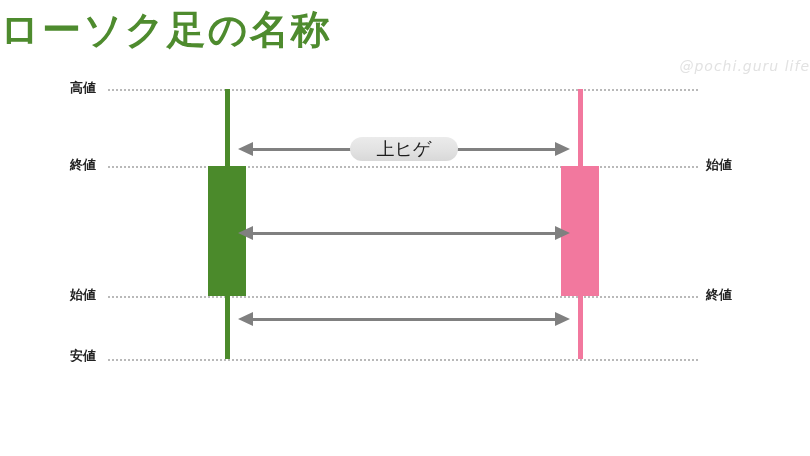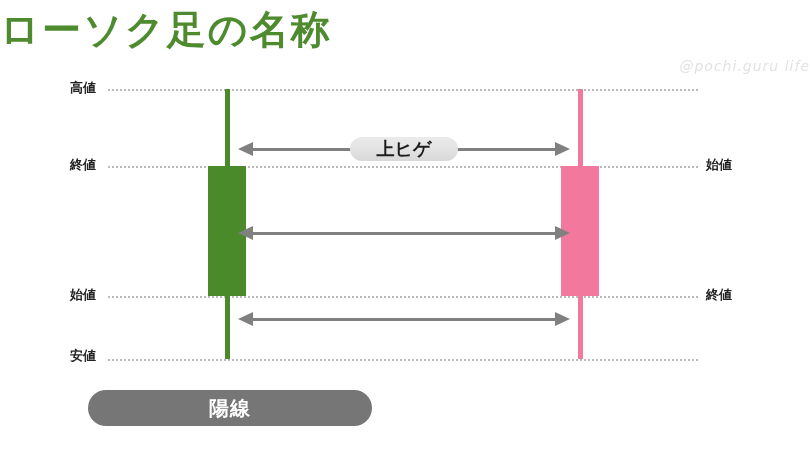--- a/index.html
+++ b/index.html
@@ -118,21 +118,21 @@
   }
   .pill {
     position: relative;
     z-index: 2;
     min-width: 108px;
     padding: 0 22px;
     border-radius: 22px;
     background: linear-gradient(180deg, #ebebeb 0%, #e2e2e2 55%, #d8d8d8 100%);
     color: #1c1c1c;
     font-size: 18px;
-    font-weight: 700;
+    font-weight: 400;
     text-align: center;
     white-space: nowrap;
     box-sizing: border-box;
   }
 
   
   .legend-btn {
     position: absolute;
     top: 390px;
     height: 36px;
@@ -192,15 +192,14 @@
     <div class="arrow-head right"></div>
   </div>
 
   <div class="measure" style="top:299px">
     <div class="arrow-line left"></div>
     <div class="arrow-line right"></div>
     <div class="arrow-head left"></div>
     <div class="arrow-head right"></div>
   </div>
 
-  <div class="legend-btn bull">陽線</div>
 
 </div>
 
 </body></html>

